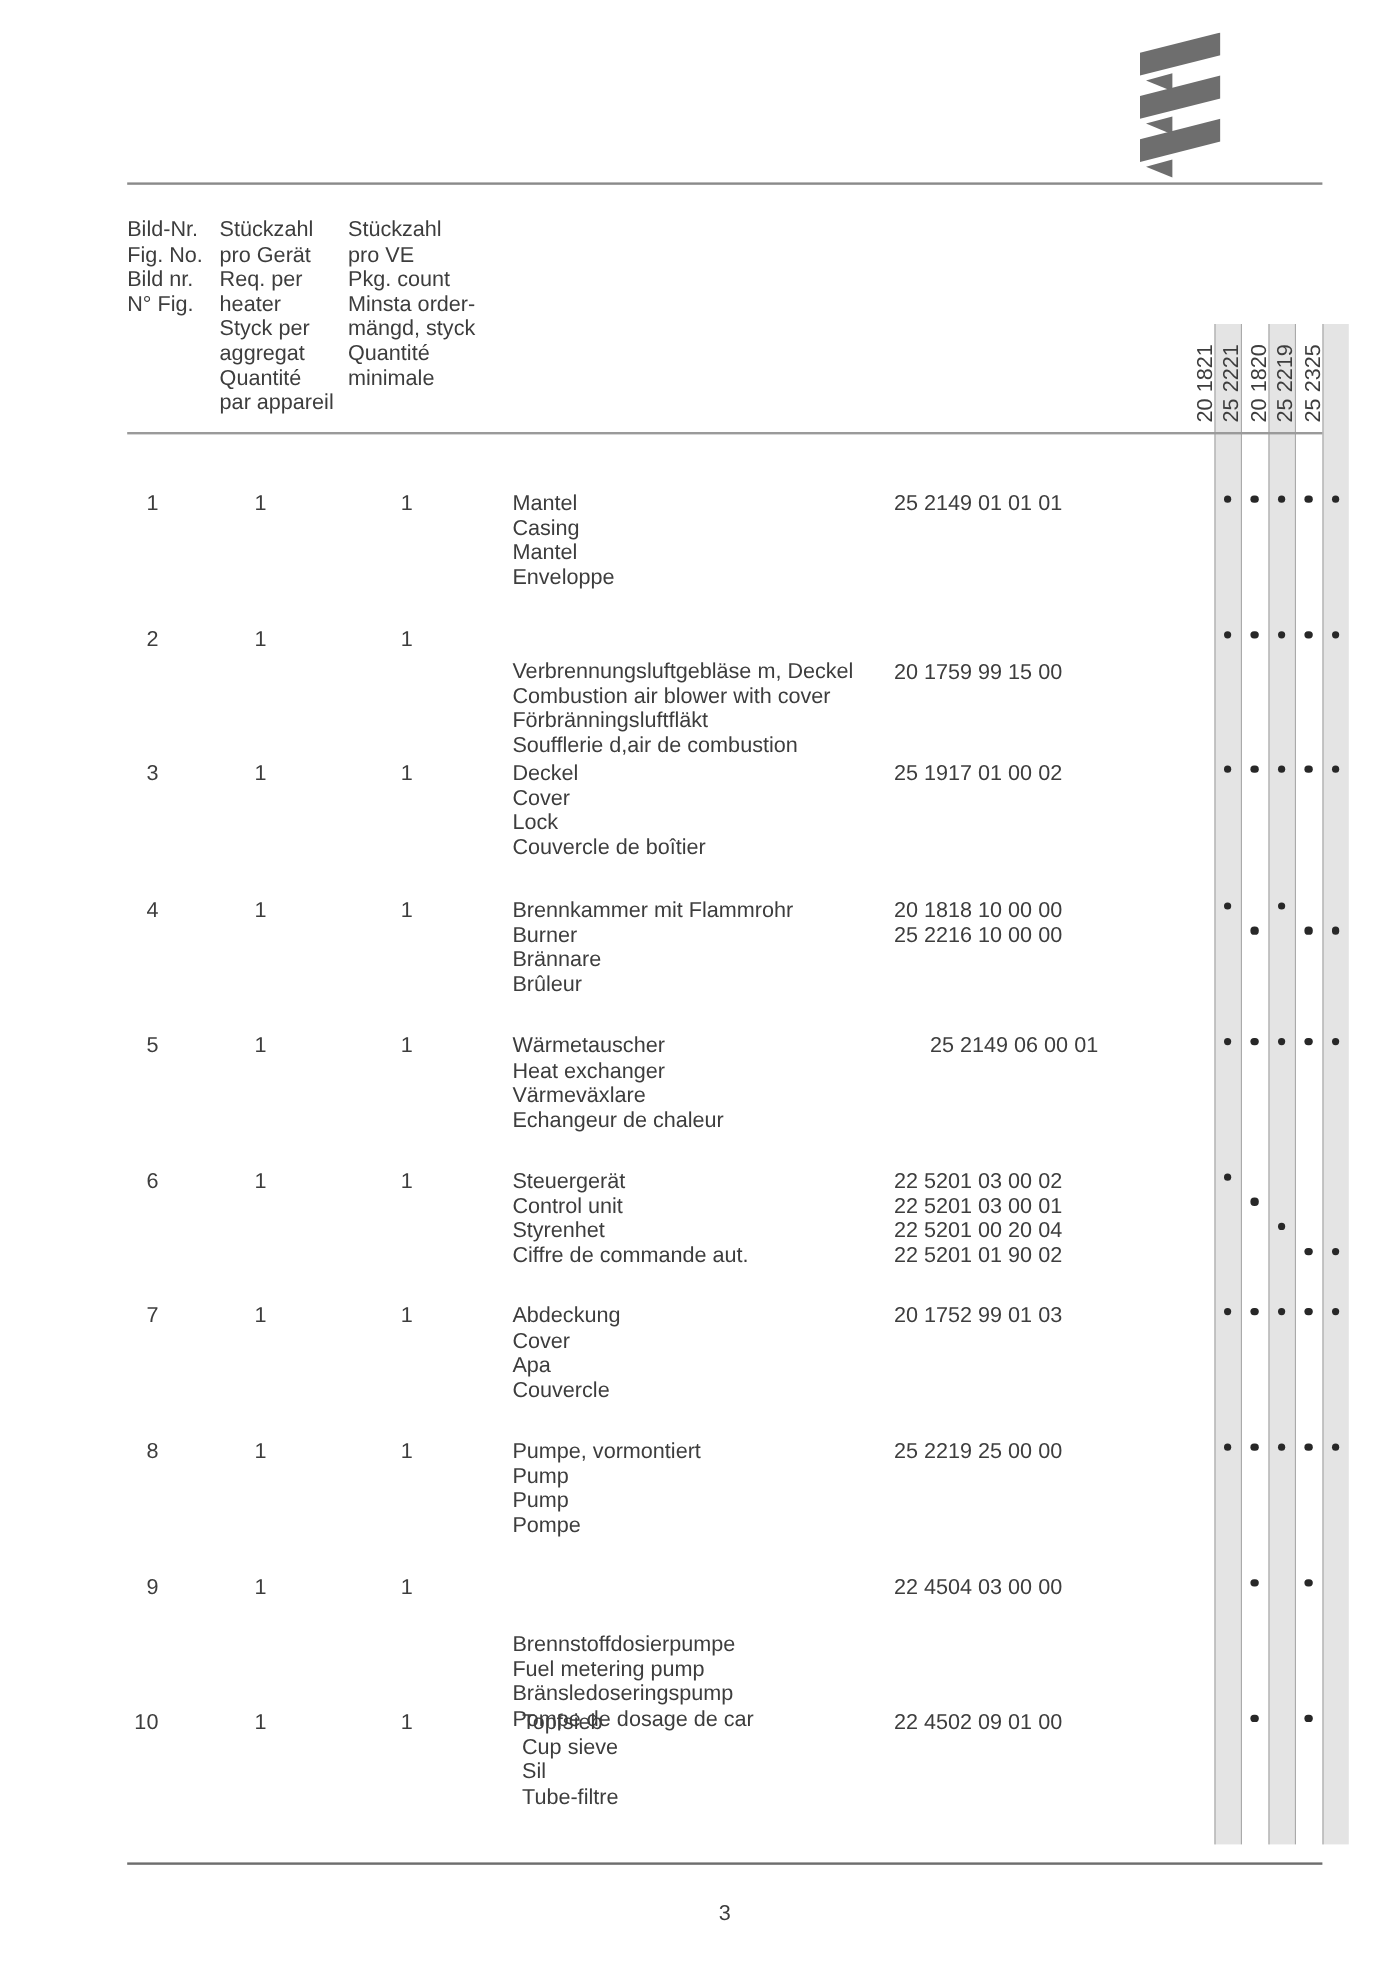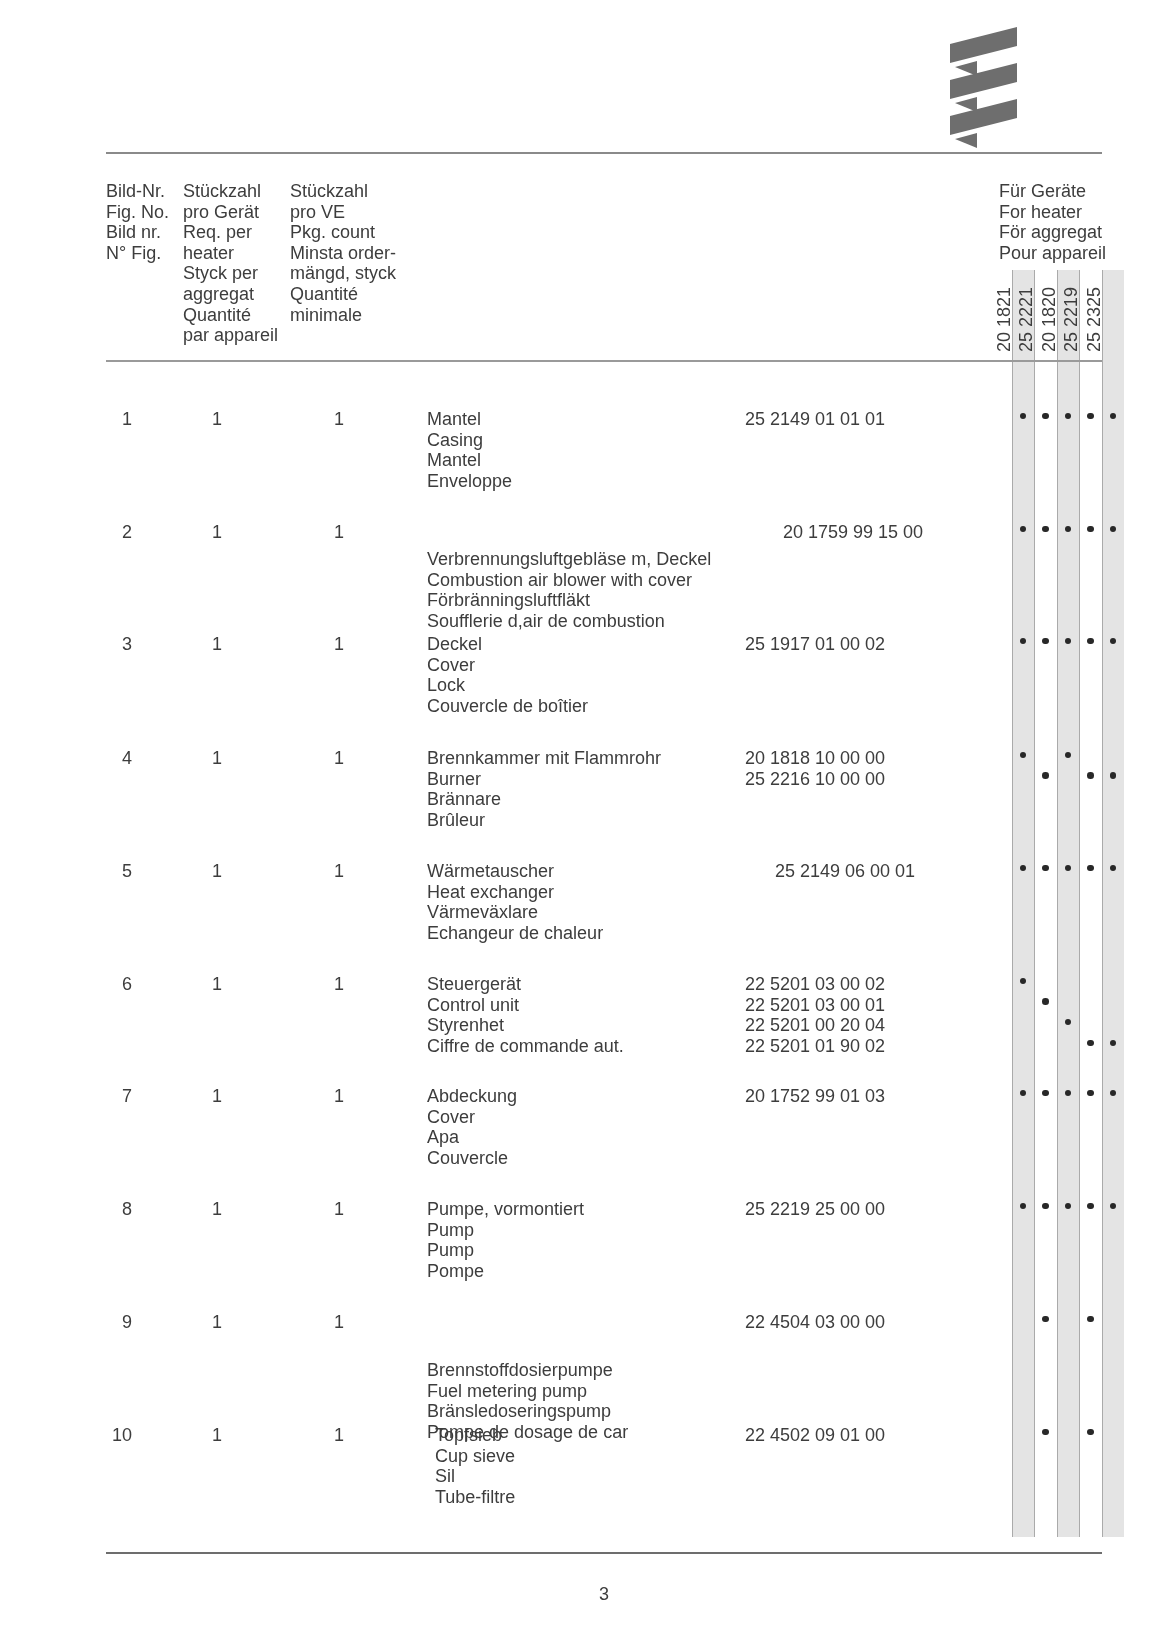--- a/index.html
+++ b/index.html
@@ -82,26 +82,20 @@
     </div>
   <div class="hcol" style="left:290px">
       <div class="hline">Stückzahl</div>
       <div class="hline">pro VE</div>
       <div class="hline">Pkg. count</div>
       <div class="hline">Minsta order-</div>
       <div class="hline">mängd, styck</div>
       <div class="hline">Quantité</div>
       <div class="hline">minimale</div>
     </div>
-  <div class="hcol" style="left:999px">
-      <div class="hline">Für Geräte</div>
-      <div class="hline">For heater</div>
-      <div class="hline">För aggregat</div>
-      <div class="hline">Pour appareil</div>
-    </div>
 
   <div id="stripes">
       <div class="stripe shaded" style="left: 1012px;"></div>
       <div class="stripe" style="left: 1034.4px;"></div>
       <div class="stripe shaded" style="left: 1056.8px;"></div>
       <div class="stripe" style="left: 1079.2px;"></div>
       <div class="stripe shaded" style="left: 1101.6px;"></div>
     </div>
   <div id="device-labels">
       <div class="device-label" style="left: 1014px;">20 1821</div>
@@ -136,21 +130,21 @@
       <div>
         <div class="cell fig" style="left: 96px; top: 522px; width: 36px;">2</div>
         <div class="cell" style="left: 212px; top: 522px;">1</div>
         <div class="cell" style="left: 334px; top: 522px;">1</div>
         <div class="cell stack" style="left: 427px; top: 522px; margin-top: 27px;">
           <div class="line">Verbrennungsluftgebläse m, Deckel</div>
           <div class="line">Combustion air blower with cover</div>
           <div class="line">Förbränningsluftfläkt</div>
           <div class="line">Soufflerie d,air de combustion</div>
         </div>
-        <div class="cell stack" style="left: 745px; top: 522px; margin-left: 38px;">
+        <div class="cell stack" style="left: 745px; top: 550px;">
           <div class="line">20 1759 99 15 00</div>
         </div>
         <div class="dot" style="left: 1019.95px; top: 525.75px;"></div>
         <div class="dot" style="left: 1042.35px; top: 525.75px;"></div>
         <div class="dot" style="left: 1064.75px; top: 525.75px;"></div>
         <div class="dot" style="left: 1087.15px; top: 525.75px;"></div>
         <div class="dot" style="left: 1109.55px; top: 525.75px;"></div>
       </div>
       <div>
         <div class="cell fig" style="left: 96px; top: 634px; width: 36px;">3</div>

